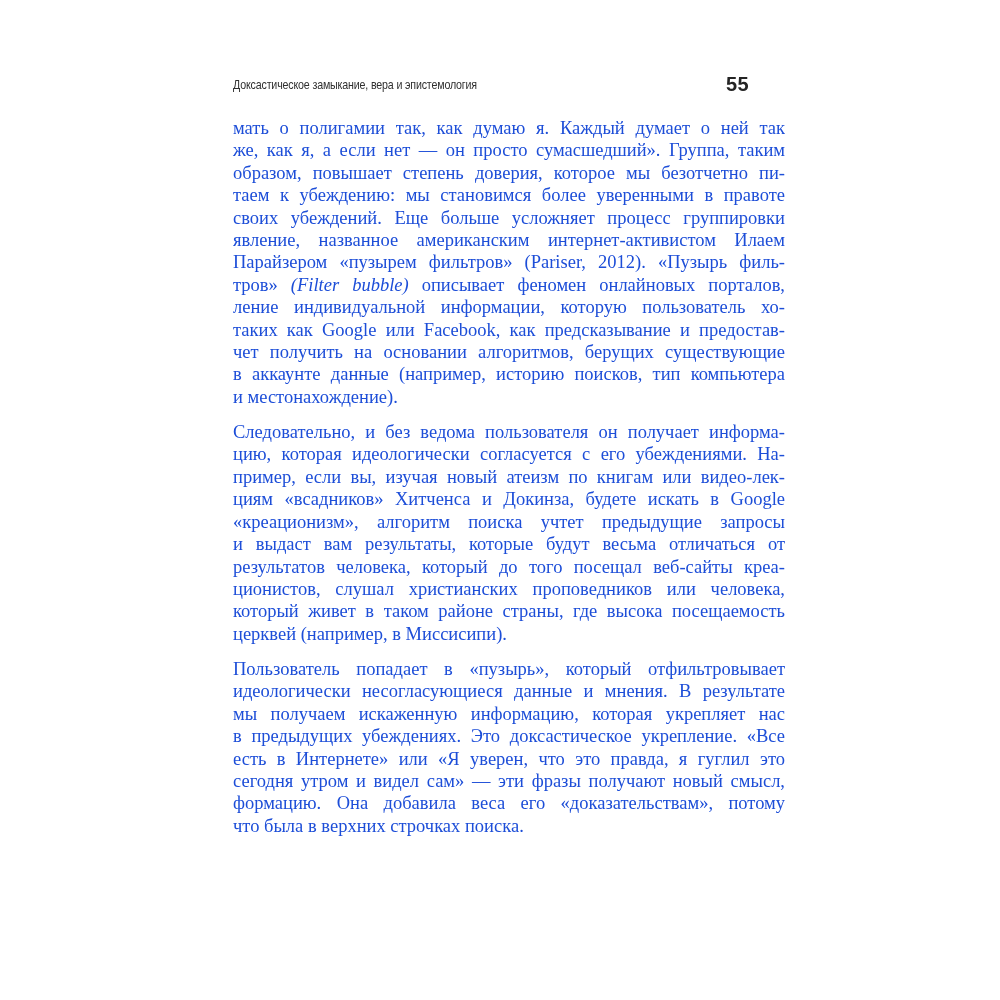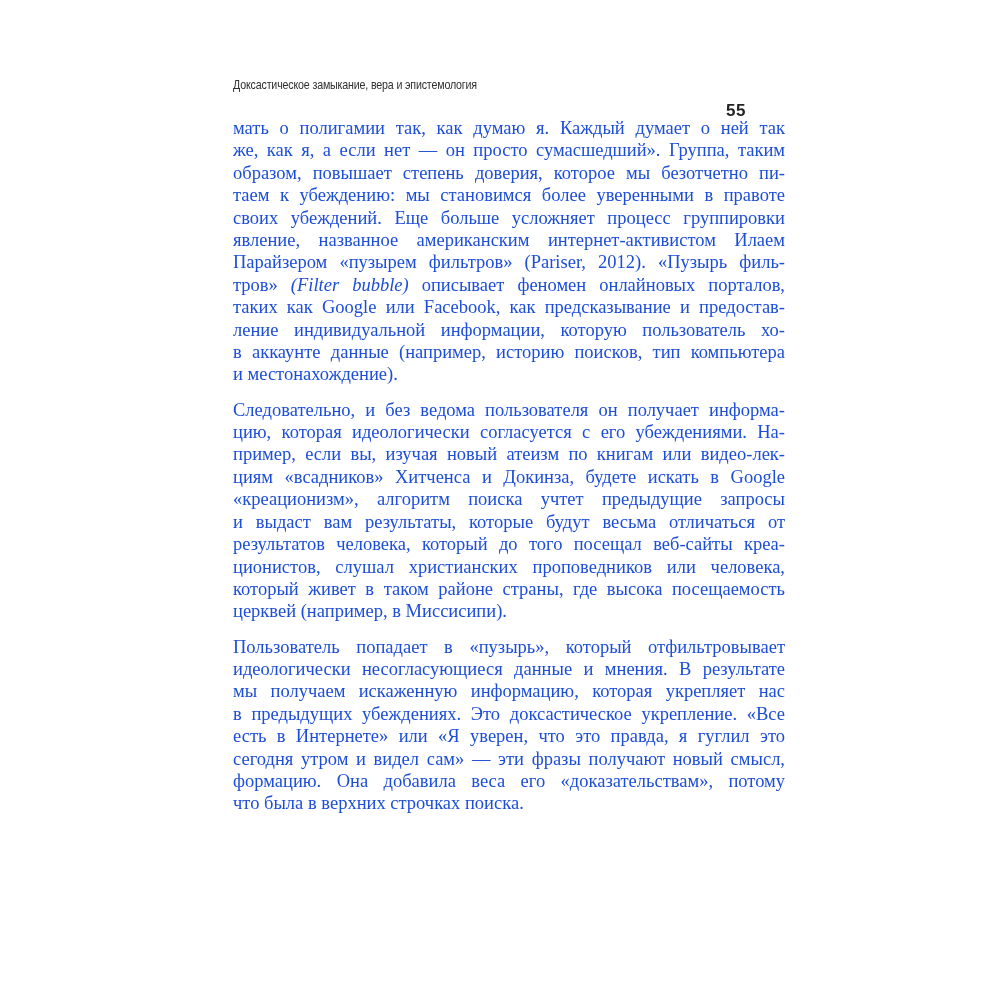--- a/index.html
+++ b/index.html
@@ -30,25 +30,24 @@
     color: #2f2f2f;
     letter-spacing: -0.2px;
     white-space: nowrap;
     transform: scaleX(0.82);
     transform-origin: 0 50%;
   }
   .page-number {
     position: absolute;
     left: 493px;
     top: 0;
-    font-size: 17px;
+    font-size: 20px;
     font-weight: bold;
     color: #242424;
     letter-spacing: 0.5px;
-    margin-top: 28px;
   }
   .page-body {
     position: absolute;
     left: 233px;
     top: 117px;
     width: 552px;
     font-family: "Liberation Serif", serif;
     font-size: 18.5px;
     line-height: 22.4px;
     color: #1d4ed8;
@@ -80,22 +79,23 @@
   <div class="page-body">
       <div class="para">
         <div class="line"><span>мать о полигамии так, как думаю я. Каждый думает о ней так</span></div>
         <div class="line"><span>же, как я, а если нет — он просто сумасшедший». Группа, таким</span></div>
         <div class="line"><span>образом, повышает степень доверия, которое мы безотчетно пи-</span></div>
         <div class="line"><span>таем к убеждению: мы становимся более уверенными  в правоте</span></div>
         <div class="line"><span>своих убеждений. Еще больше усложняет процесс группировки</span></div>
         <div class="line"><span>явление, названное американским интернет-активистом Илаем</span></div>
         <div class="line"><span>Парайзером «пузырем фильтров» (Pariser, 2012). «Пузырь филь-</span></div>
         <div class="line"><span>тров» </span><i>(Filter bubble)</i><span> описывает феномен онлайновых порталов,</span></div>
+        <div class="line"><span>ление индивидуальной информации, которую пользователь хо-</span></div>
         <div class="line"><span>таких как Google или Facebook, как предсказывание и предостав-</span></div>
-        <div class="line"><span>ление индивидуальной информации, которую пользователь хо-</span></div>
+        <div class="line"><span>чет получить на основании алгоритмов, берущих существующие</span></div>
         <div class="line"><span>в аккаунте данные (например, историю поисков, тип компьютера</span></div>
         <div class="line last"><span>и местонахождение).</span></div>
       </div>
       <div class="para">
         <div class="line"><span>Следовательно, и без ведома пользователя он получает информа-</span></div>
         <div class="line"><span>цию, которая идеологически согласуется с его убеждениями. На-</span></div>
         <div class="line"><span>пример, если вы, изучая новый атеизм по книгам или видео-лек-</span></div>
         <div class="line"><span>циям «всадников» Хитченса и Докинза, будете искать в Google</span></div>
         <div class="line"><span>«креационизм», алгоритм поиска учтет предыдущие запросы</span></div>
         <div class="line"><span>и выдаст вам результаты, которые будут весьма отличаться от</span></div>

